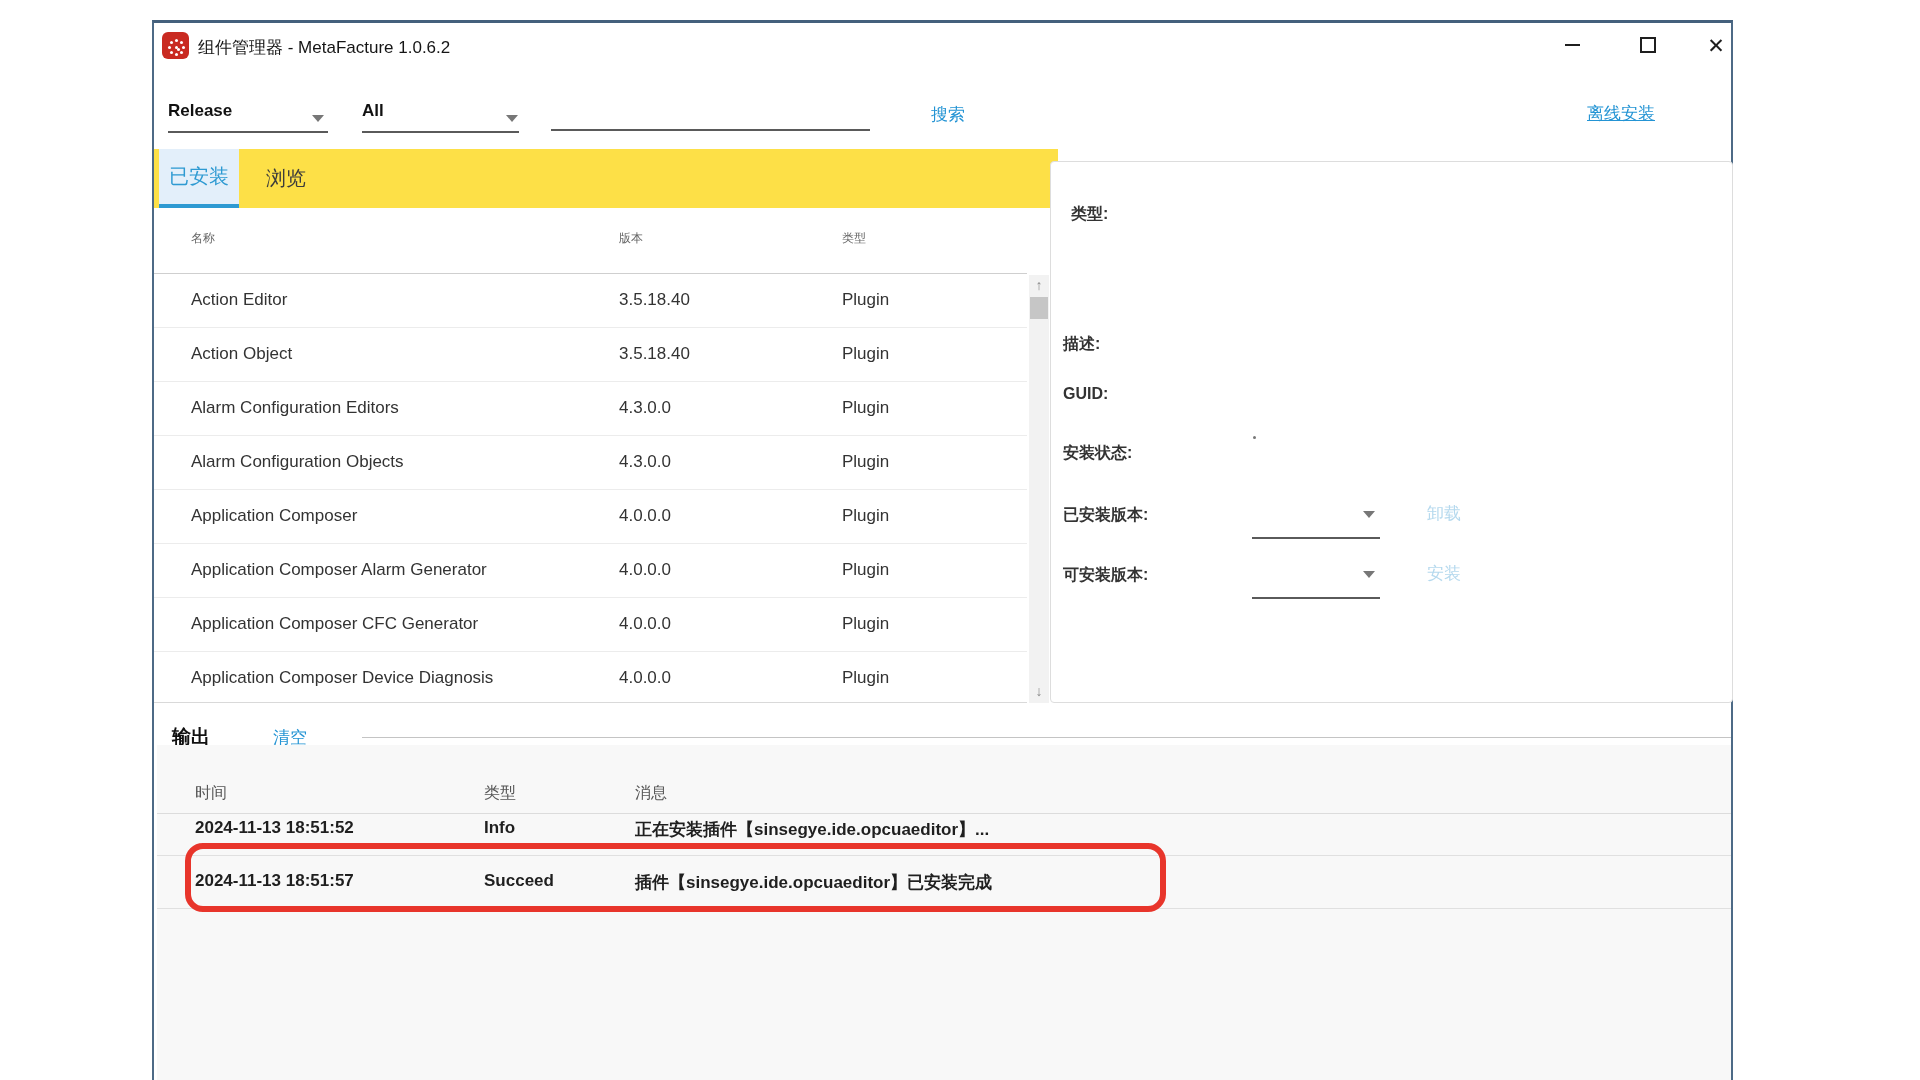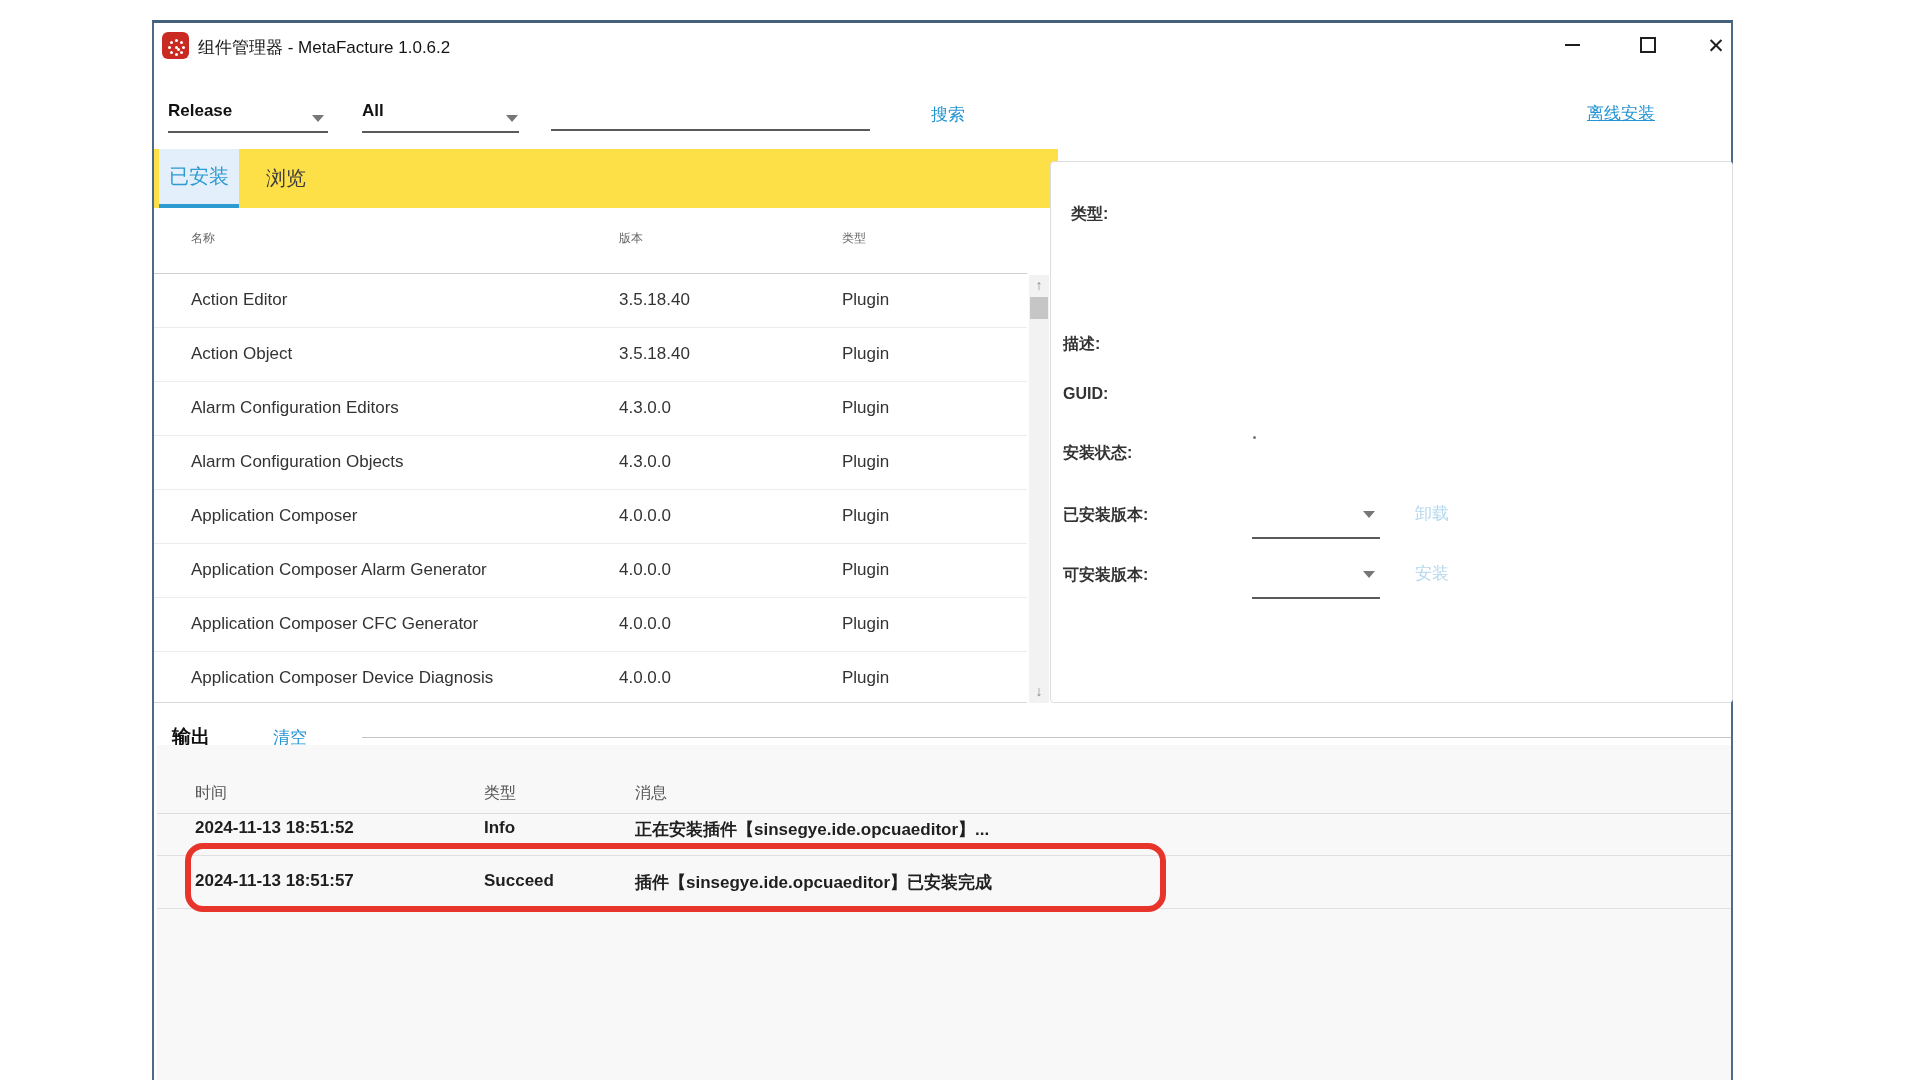--- a/index.html
+++ b/index.html
@@ -47,21 +47,21 @@
   .sbar { position:absolute; left:875px; top:252px; width:20px; height:428px; background:#f2f2f2; }
   .sb-arrow { position:absolute; left:0; width:20px; height:20px; color:#8a8a8a; font-size:14px; text-align:center; line-height:20px; cursor:pointer; }
   .sb-up { top:0; } .sb-down { bottom:2px; }
   .sb-thumb { position:absolute; left:1px; top:22px; width:18px; height:22px; background:#c6c6c6; cursor:pointer; }
 
   
   .detail { position:absolute; left:896px; top:138px; width:683px; height:542px; background:#fff; border:1px solid #ddd; border-radius:4px; }
   .d-label { position:absolute; left:12px; font-size:16px; font-weight:700; color:#333; }
   .d-underline { position:absolute; left:201px; width:128px; height:2px; background:#5a5a5a; }
   .d-caret { position:absolute; left:312px; width:0; height:0; border-left:6px solid transparent; border-right:6px solid transparent; border-top:7px solid #777; }
-  .d-action { position:absolute; left:364px; font-size:17px; color:#b5d9ee; cursor:pointer;text-align:right; }
+  .d-action { position:absolute; left:376px; font-size:17px; color:#b5d9ee; cursor:pointer;text-align:right; }
   .guid-dot { position:absolute; left:202px; top:274px; width:3px; height:3px; background:#777; border-radius:50%; }
 
   
   .out-title { position:absolute; left:18px; top:701px; font-size:19px; font-weight:700; color:#111; }
   .out-clear { position:absolute; left:119px; top:703px; font-size:17px; color:#2494d4; cursor:pointer; }
   .out-divider { position:absolute; left:208px; top:714px; width:1369px; height:1px; background:#c4c4c4; }
   .out-panel { position:absolute; left:3px; top:722px; width:1574px; height:338px; background:#f8f8f8; }
   .ot-hcell { position:absolute; top:38px; font-size:16px; color:#555; }
   .ot-hline { position:absolute; left:0; top:68px; width:100%; height:1px; background:#dcdcdc; }
   .ot-row-line { position:absolute; left:0; width:100%; height:1px; background:#e0e0e0; }

